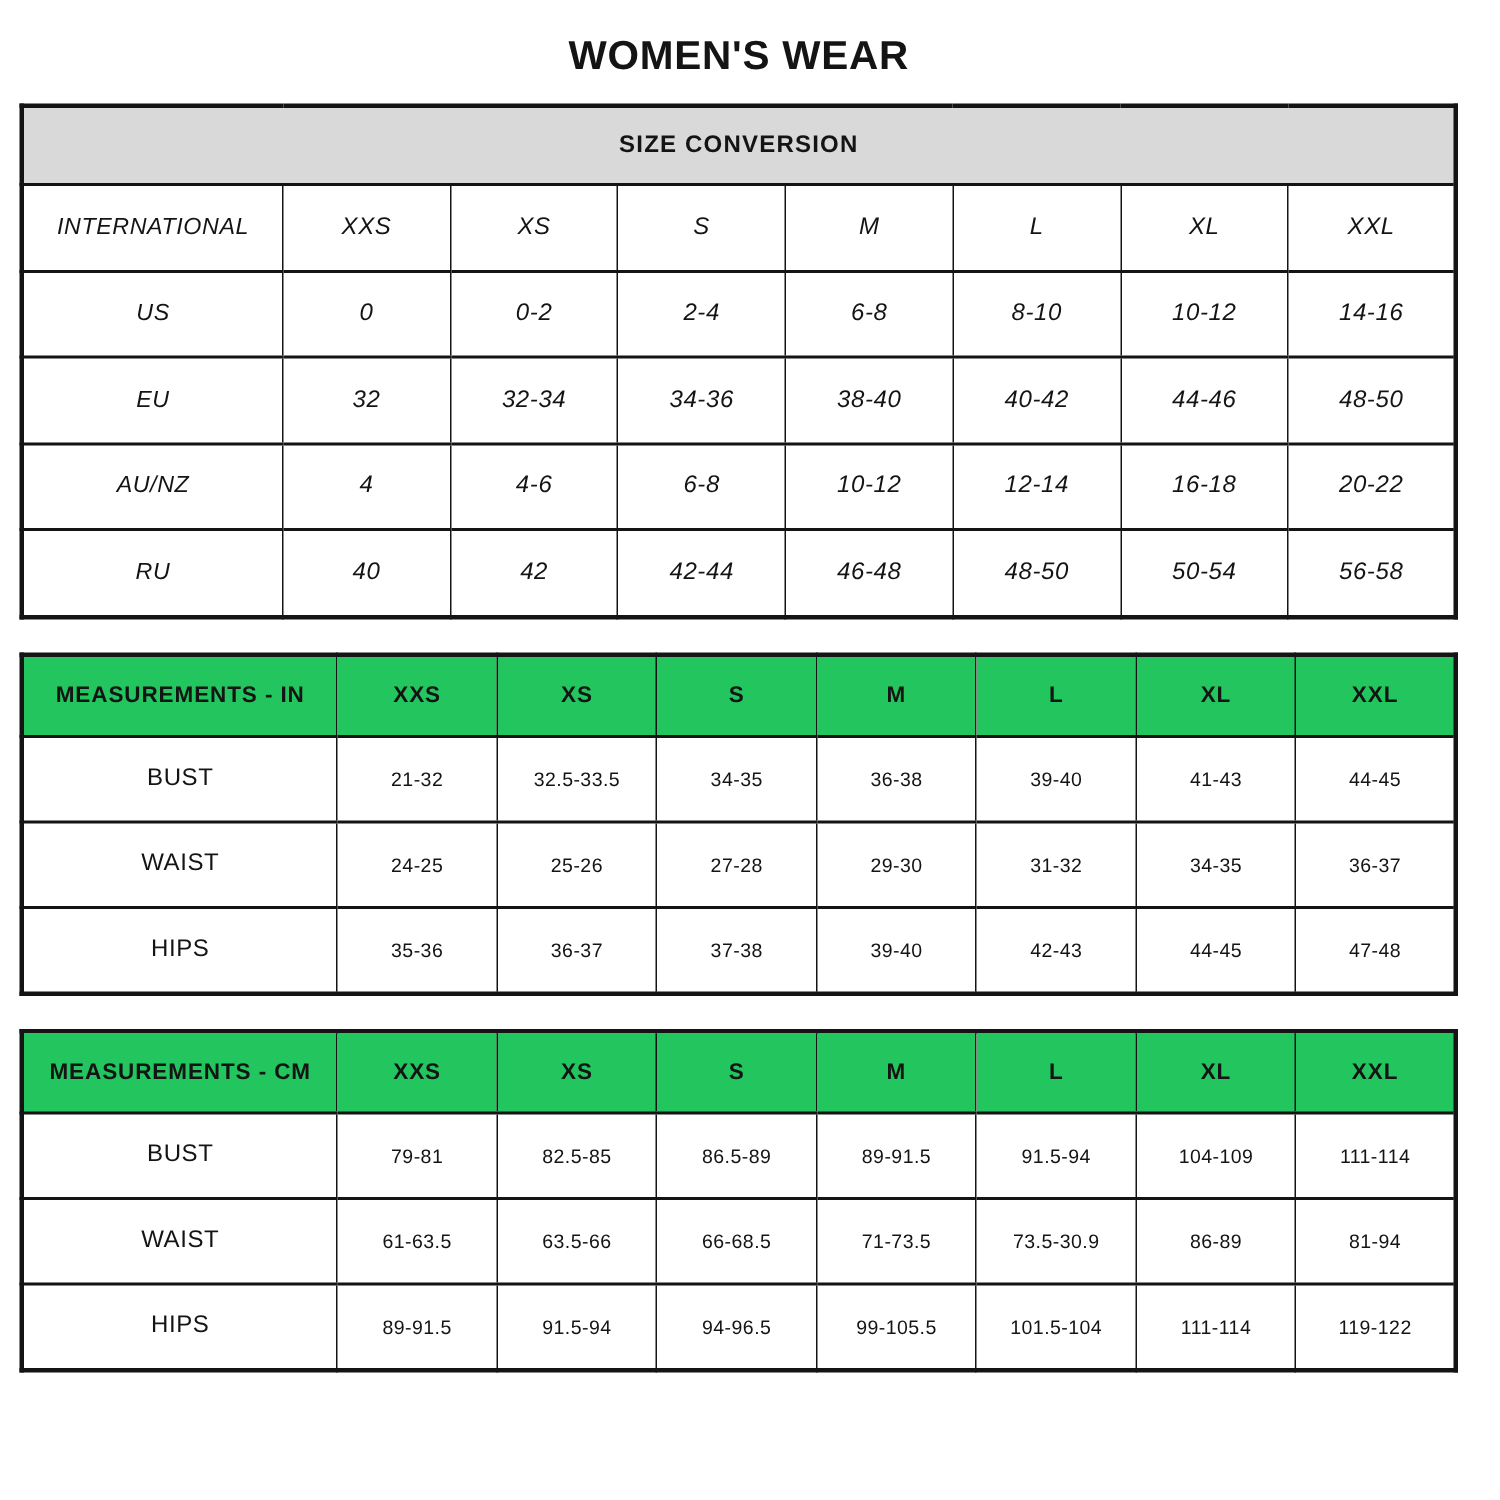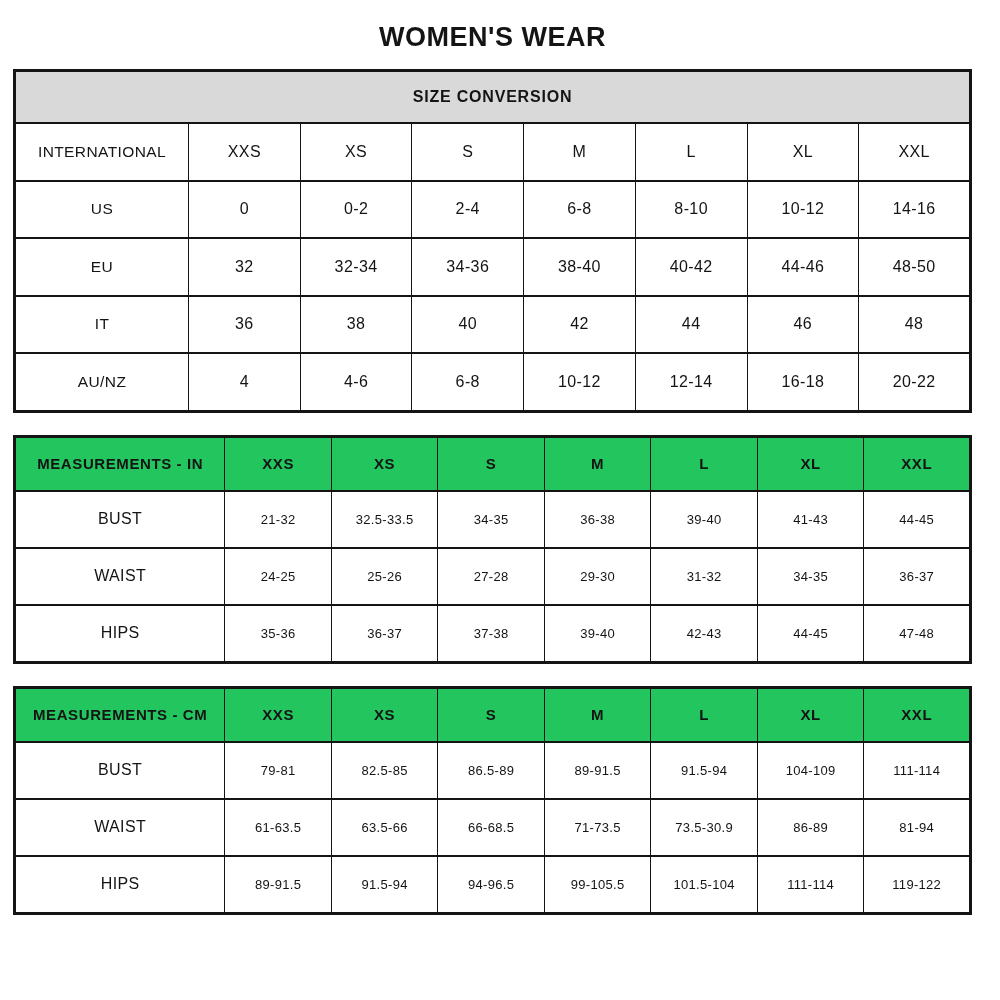--- a/index.html
+++ b/index.html
@@ -21,21 +21,21 @@
     border-left: 1.5px solid #141414; border-right: 1.5px solid #141414;
     border-top: 2.5px solid #141414; border-bottom: 2.5px solid #141414;
     text-align: center; vertical-align: middle; padding: 0 4px;
     overflow: hidden; white-space: nowrap;
   }
   .band {
     background: #d9d9d9; font-weight: 700; font-size: 16px;
     letter-spacing: 0.8px; height: 50px;
   }
   
-  .t1 td { height: 55.5px; font-size: 16px; font-weight: 400; letter-spacing: 0.4px; }
+  .t1 td { height: 55.5px; font-size: 16px; font-weight: 400; letter-spacing: 0.4px; font-style: italic; }
   .t1 .rlabel { font-size: 15.5px; }
   
   .t2 th { background: #22c55e; font-weight: 700; font-size: 15px; letter-spacing: 0.6px; height: 52px; }
   .t2 td { height: 55px; }
   .t2 .rlabel { font-size: 16px; font-weight: 400; letter-spacing: 0.4px; }
   .t2 .val { font-size: 13px; font-weight: 400; letter-spacing: 0.3px; }
 </style>
 </head>
 <body>
 
@@ -82,38 +82,38 @@
       <td class="rlabel">EU</td>
       <td>32</td>
       <td>32-34</td>
       <td>34-36</td>
       <td>38-40</td>
       <td>40-42</td>
       <td>44-46</td>
       <td>48-50</td>
     </tr>
     <tr>
-      <td class="rlabel">IT</td>
-      <td>36</td>
-      <td>38</td>
-      <td>40</td>
-      <td>42</td>
-      <td>44</td>
-      <td>46</td>
-      <td>48</td>
-    </tr>
-    <tr>
       <td class="rlabel">AU/NZ</td>
       <td>4</td>
       <td>4-6</td>
       <td>6-8</td>
       <td>10-12</td>
       <td>12-14</td>
       <td>16-18</td>
       <td>20-22</td>
+    </tr>
+    <tr>
+      <td class="rlabel">RU</td>
+      <td>40</td>
+      <td>42</td>
+      <td>42-44</td>
+      <td>46-48</td>
+      <td>48-50</td>
+      <td>50-54</td>
+      <td>56-58</td>
     </tr>
   </tbody>
     </table>
 
   <table class="t2">
     <colgroup>
       <col style="width:22%">
       <col style="width:11.143%">
         <col style="width:11.143%">
         <col style="width:11.143%">

